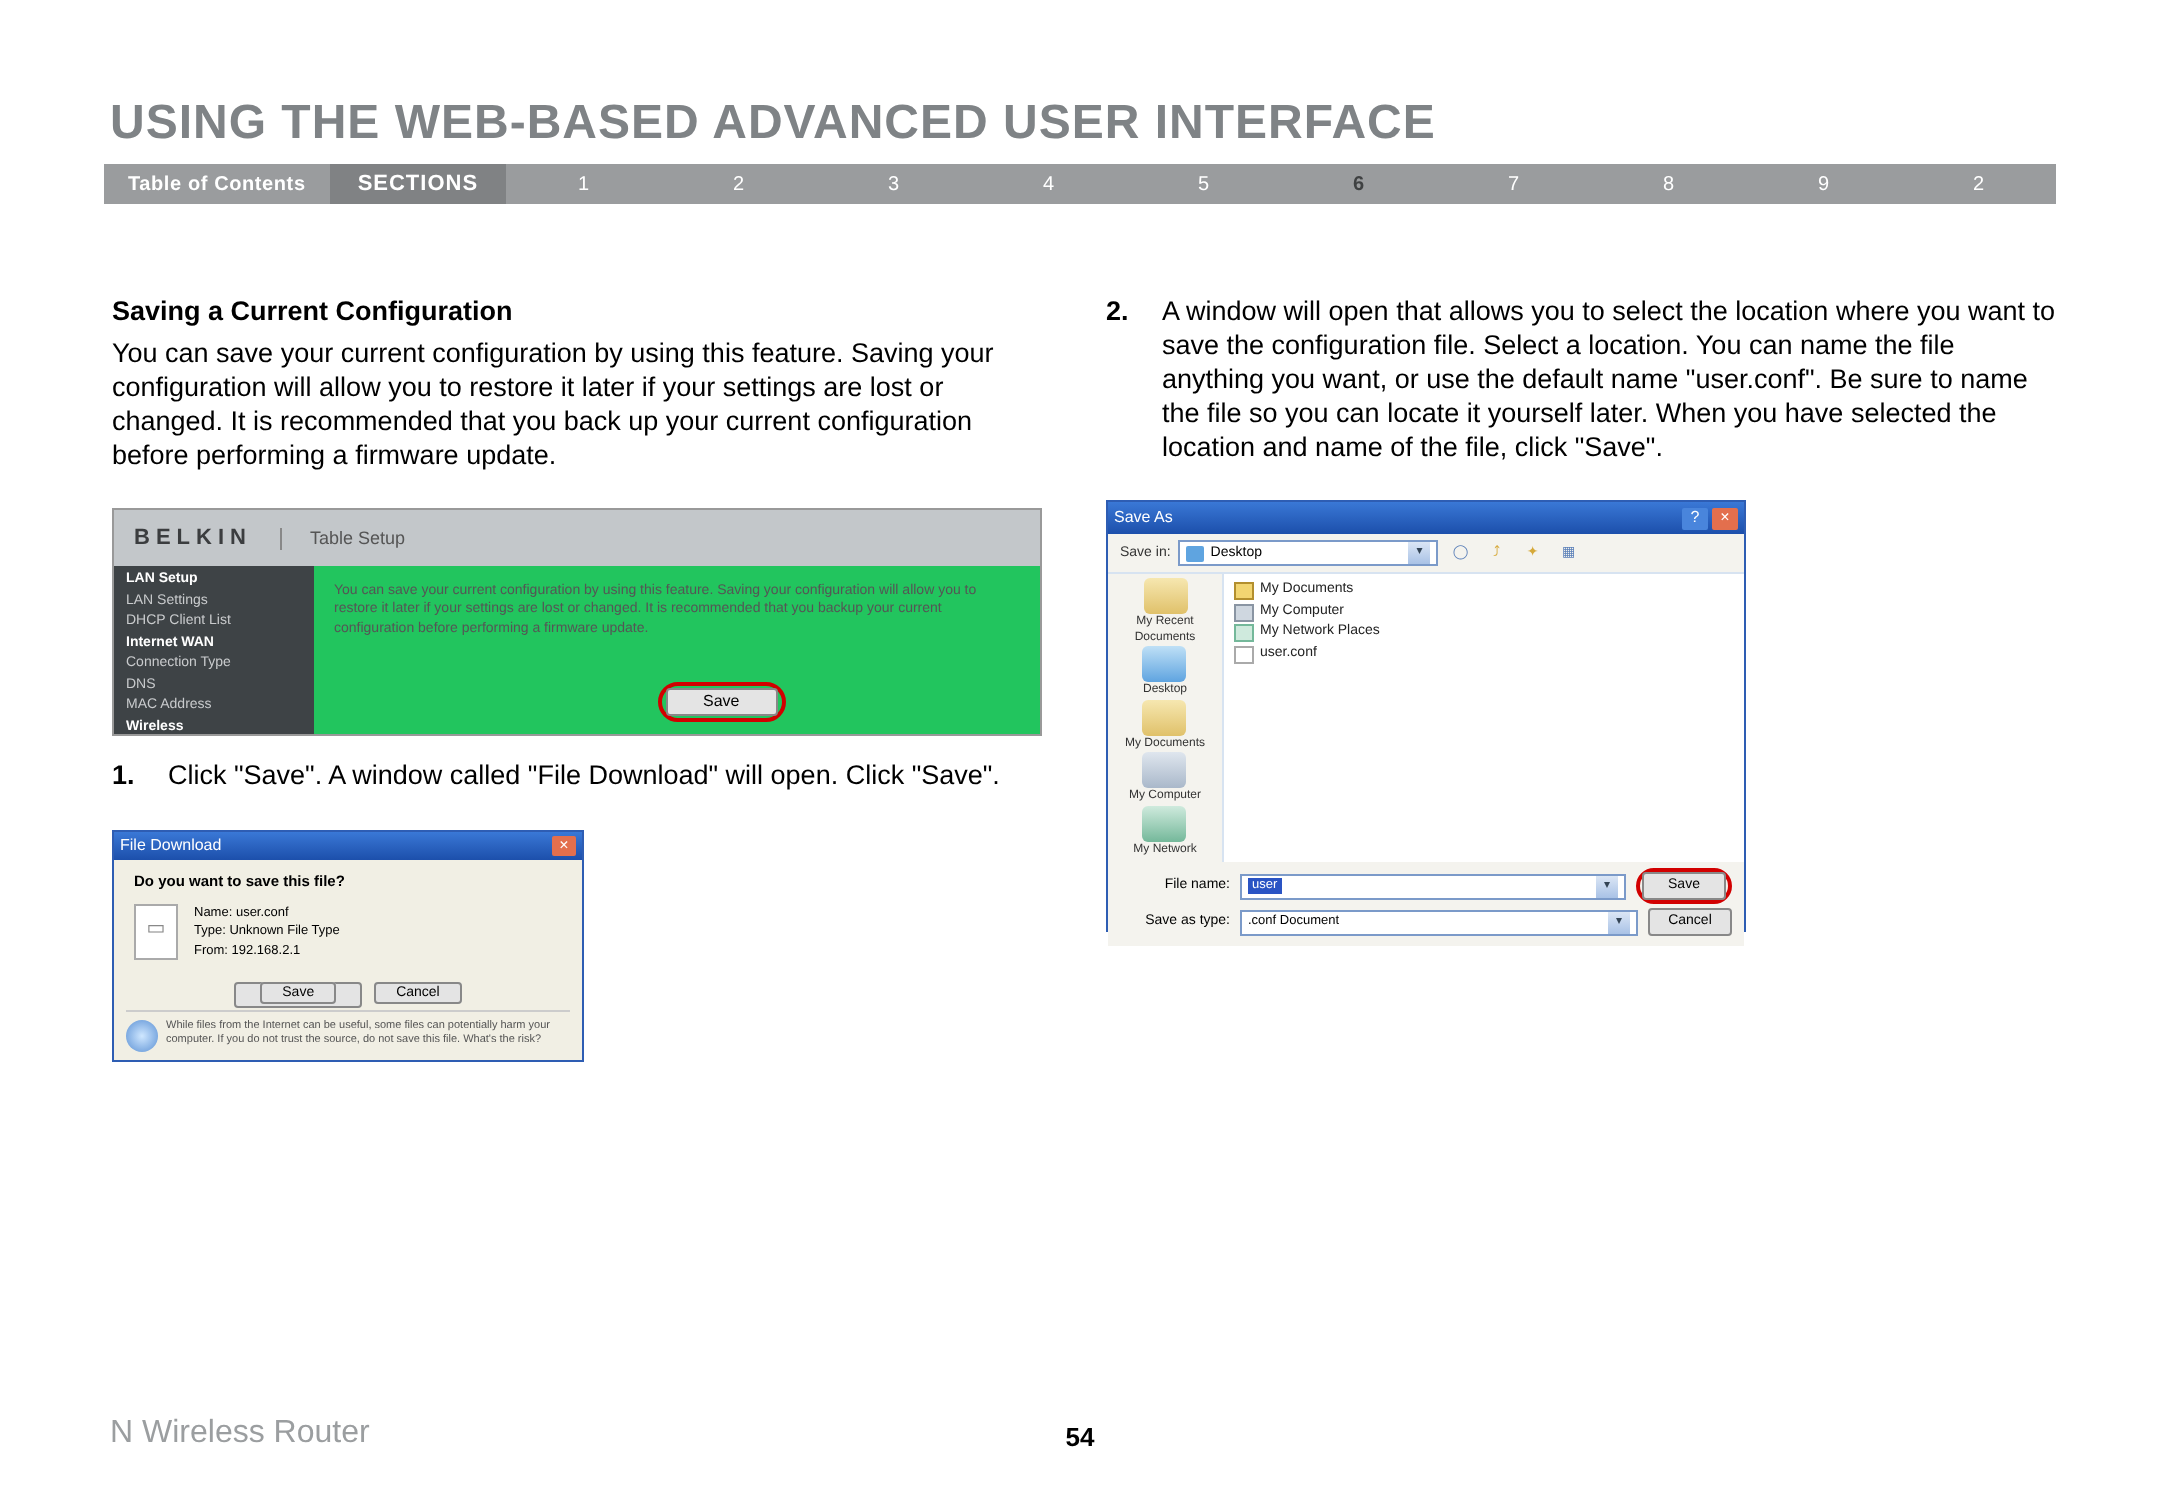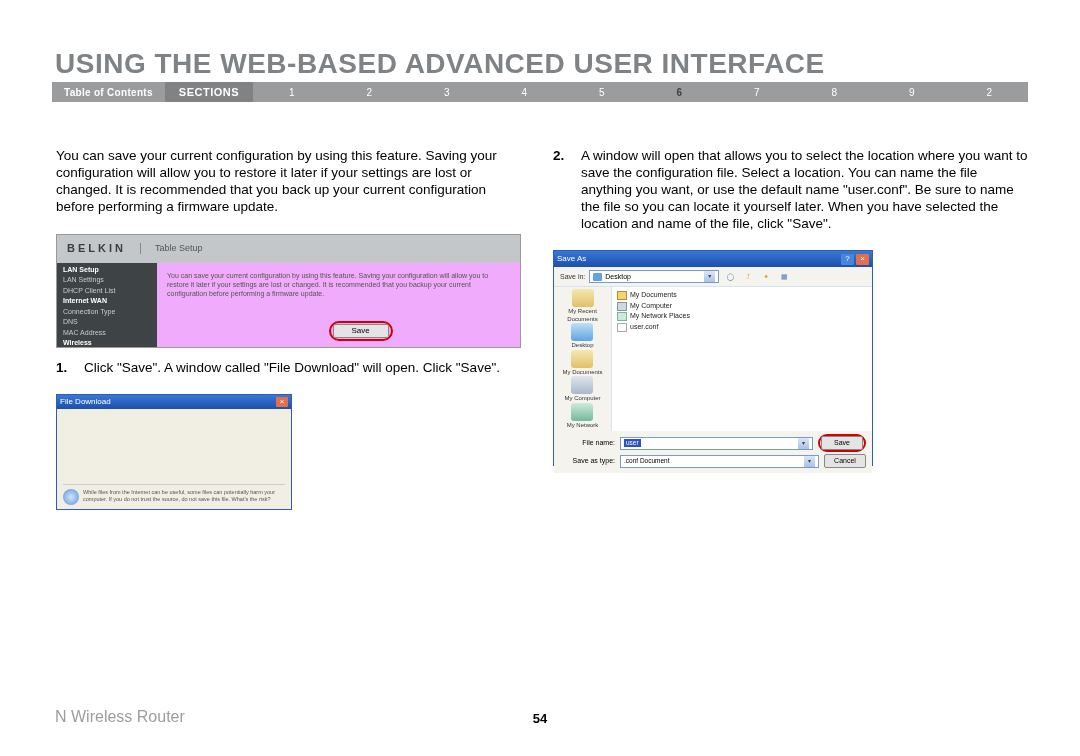--- a/index.html
+++ b/index.html
@@ -8,21 +8,21 @@
     height: 756px;
     font-family: Arial, Helvetica, sans-serif;
     background: #fff;
     position: relative;
     color: #000;
   }
   .page-title {
     position: absolute;
     top: 48px;
     left: 55px;
-    font-size: 28px;
+    font-size: 24px;
     letter-spacing: 0.5px;
     color: #7f8386;
     font-weight: bold;
   }
   .navbar {
     position: absolute;
     top: 82px;
     left: 52px;
     width: 976px;
     height: 20px;
@@ -59,21 +59,21 @@
   .numitem .n { width: 28px; font-weight: bold; }
   .numitem .t { flex: 1; }
 
   
   .fig-router {
     width: 465px;
     height: 114px;
     border: 1px solid #999;
     margin-top: 18px;
     margin-bottom: 4px;
-    background: #f0abfc;
+    background: #22c55e;
     font-size: 8px;
   }
   .rs-header { height: 28px; background: #c3c7ca; display: flex; align-items: center; padding-left: 10px; }
   .rs-logo { font-size: 11px; letter-spacing: 3px; font-weight: bold; color: #3b3d3f; }
   .rs-sub { font-size: 9px; color: #555; margin-left: 14px; border-left: 1px solid #888; padding-left: 14px; }
   .rs-body { display: flex; height: calc(100% - 28px); }
   .rs-side { width: 100px; background: #3e4346; color: #c9cbcd; padding: 2px 6px; font-size: 7px; line-height: 1.5; }
   .rs-side .sh { color: #fff; font-weight: bold; }
   .rs-main { flex: 1; padding: 4px 10px; position: relative; }
   .rs-bc { color: #2846d8; font-size: 8px; font-weight: bold; }
@@ -167,20 +167,21 @@
   <div class="nav-num">4</div>
   <div class="nav-num">5</div>
   <div class="nav-num current">6</div>
   <div class="nav-num">7</div>
   <div class="nav-num">8</div>
   <div class="nav-num">9</div>
   <div class="nav-num">2</div>
 </div>
 
 <div class="col-left">
+  <div class="subhead">Saving a Current Configuration</div>
   <div class="para">You can save your current configuration by using this feature. Saving your configuration will allow you to restore it later if your settings are lost or changed. It is recommended that you back up your current configuration before performing a firmware update.</div>
 
   <div class="fig-router">
     <div class="rs-header">
       <span class="rs-logo">BELKIN</span>
       <span class="rs-sub">Table Setup</span>
     </div>
     <div class="rs-body">
       <div class="rs-side">
         <div class="sh">LAN Setup</div>
@@ -205,20 +206,37 @@
 
   <div class="numitem">
     <div class="n">1.</div>
     <div class="t">Click "Save". A window called "File Download" will open. Click "Save".</div>
   </div>
 
   <div class="fig-dl">
     <div class="dl-title">
       <span>File Download</span>
       <span class="dl-close">×</span>
+    </div>
+    <div class="dl-body">
+      <div class="dl-q">Do you want to save this file?</div>
+      <div class="dl-row">
+        <div class="dl-icon">▭</div>
+        <div class="dl-meta">
+          <div>Name:  user.conf</div>
+          <div>Type:  Unknown File Type</div>
+          <div>From:  192.168.2.1</div>
+        </div>
+      </div>
+      <div class="dl-btns">
+        <span class="red-ring">
+          <span>Save</span>
+        </span>
+        <span>Cancel</span>
+      </div>
     </div>
     <div class="dl-warn">
       <div class="dl-shield"></div>
       <div>While files from the Internet can be useful, some files can potentially harm your computer. If you do not trust the source, do not save this file. What's the risk?</div>
     </div>
   </div>
 </div>
 
 <div class="col-right">
   <div class="numitem" style="margin-top:0">

